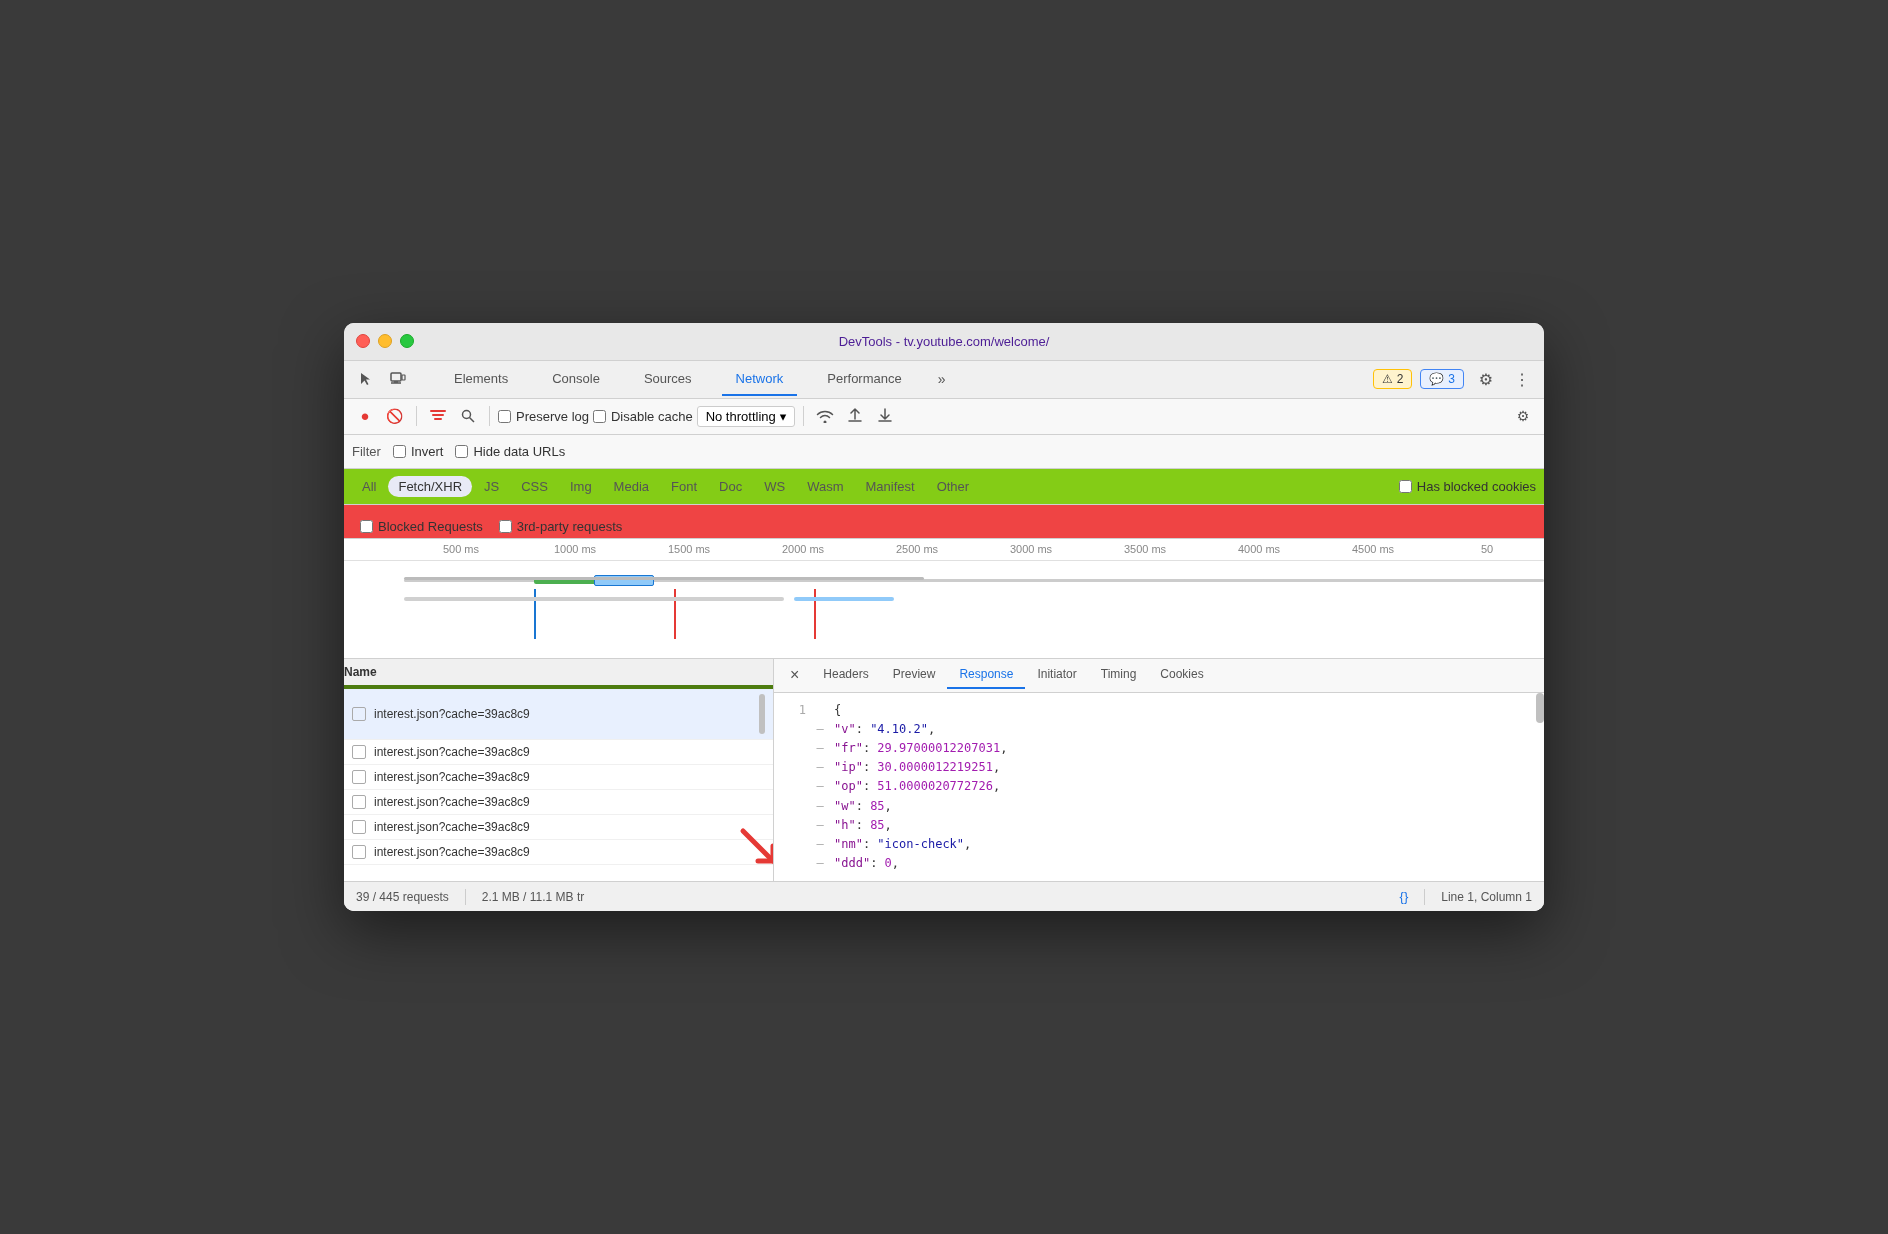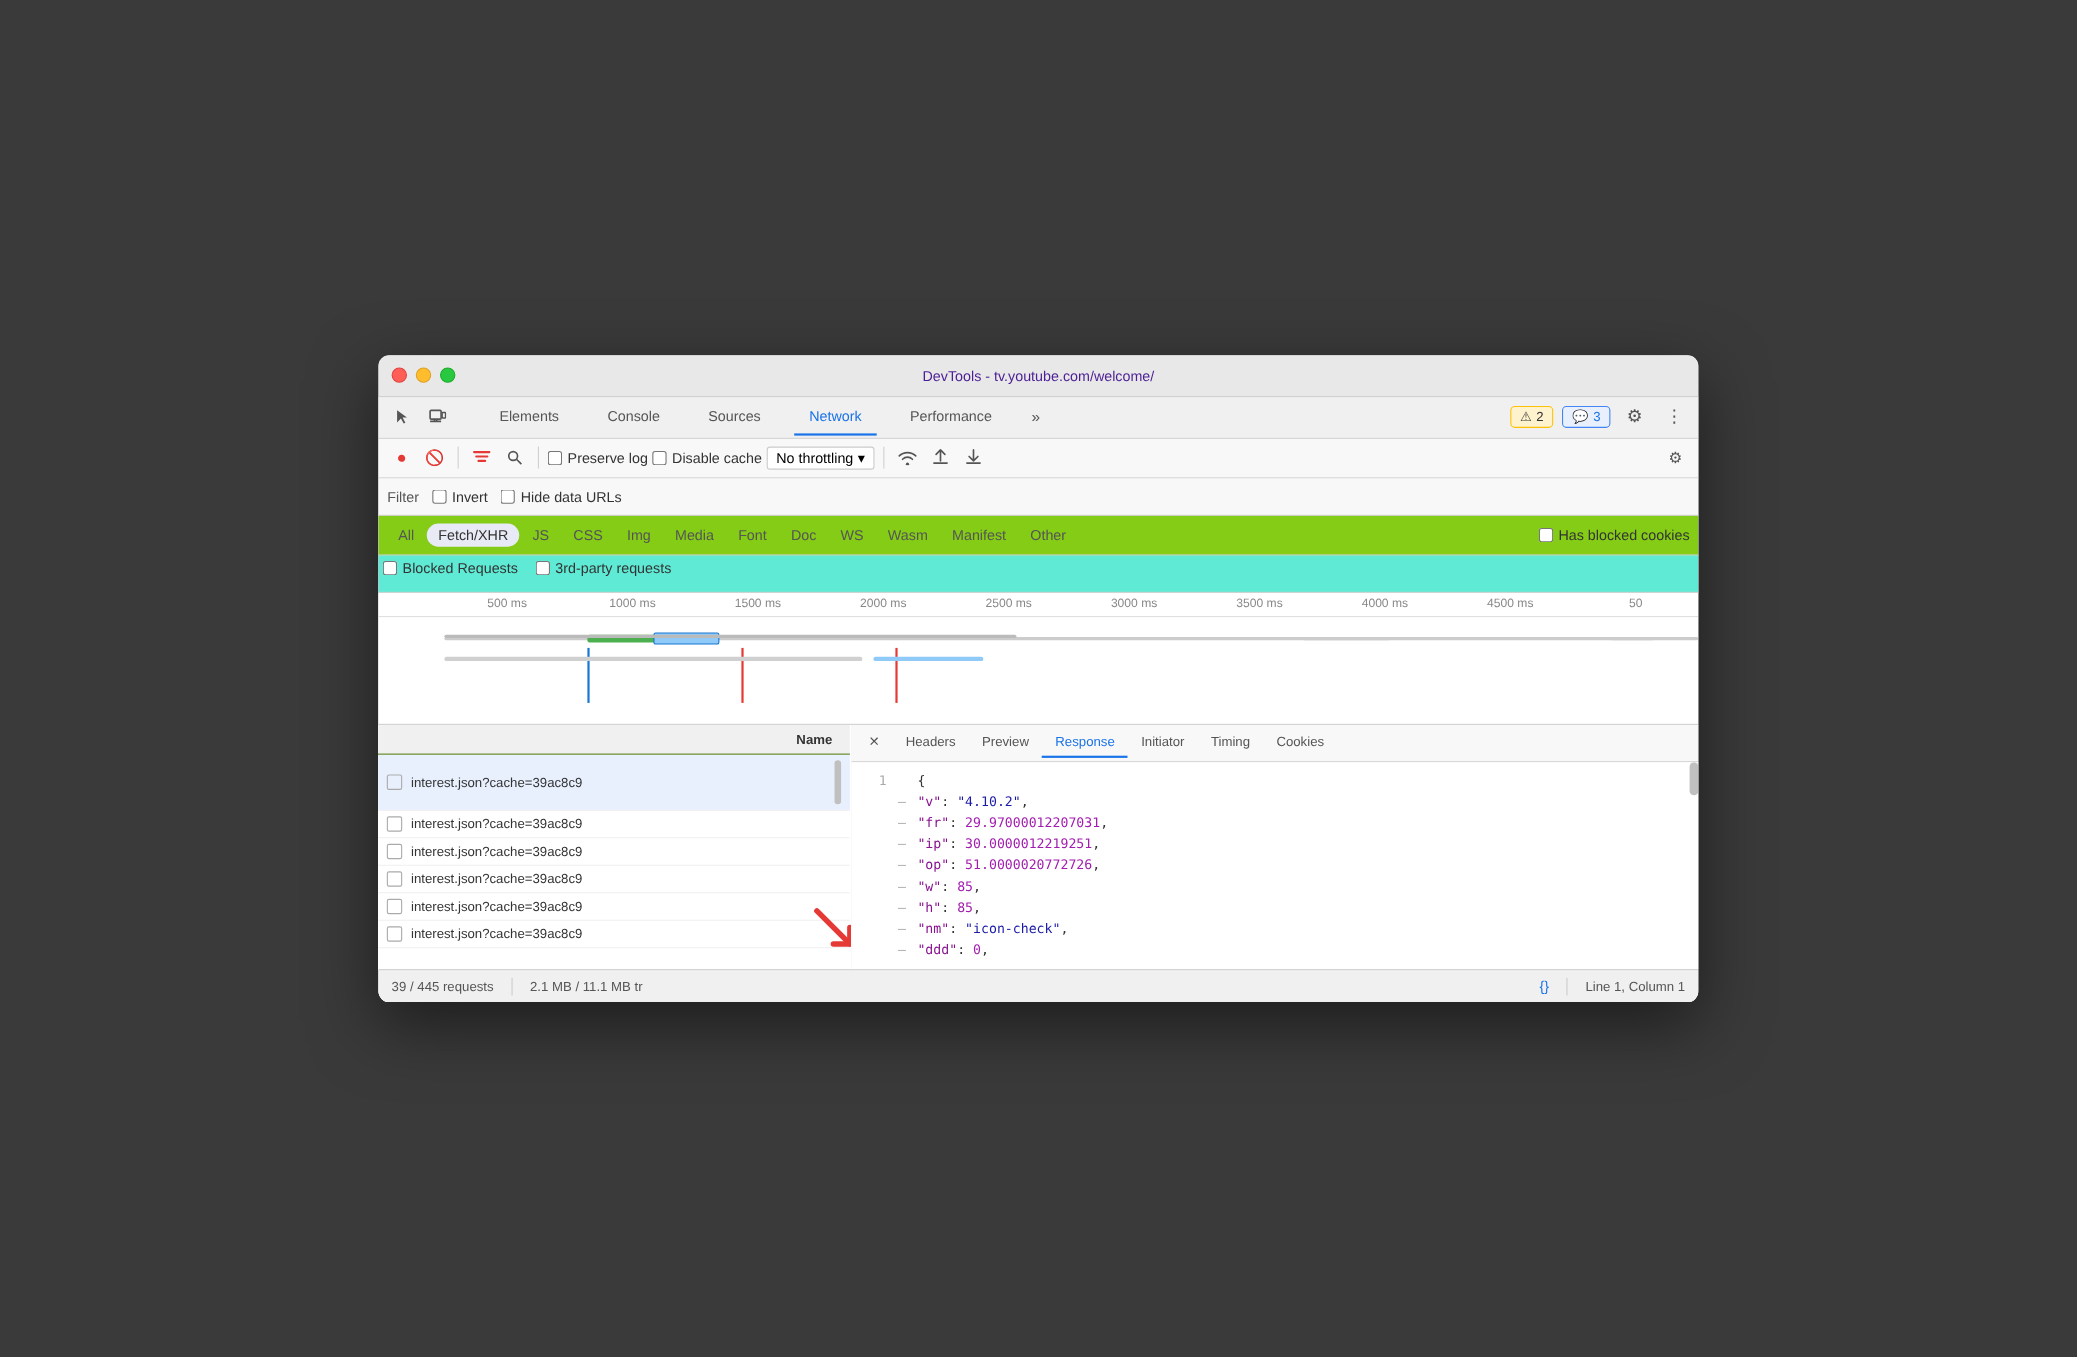--- a/index.html
+++ b/index.html
@@ -227,24 +227,24 @@
     .has-blocked-label {
       display: flex;
       align-items: center;
       gap: 5px;
       font-size: 13px;
       color: #333;
       margin-left: auto;
       cursor: pointer;
     }
     .blocked-bar {
-      background: #5eead4;
-      display: flex;
-      align-items: flex-start;
-      padding: 4px 4px;
+      background: #ef4444;
+      display: flex;
+      align-items: flex-end;
+      padding: 4px 16px;
       border-bottom: 1px solid #d0d0d0;
       height: 34px;
       gap: 16px;
     }
     .timeline-area {
       background: #fff;
       border-bottom: 1px solid #d0d0d0;
       height: 120px;
       position: relative;
       overflow: hidden;
@@ -275,29 +275,28 @@
     .file-list {
       width: 430px;
       border-right: 1px solid #d0d0d0;
       overflow-y: auto;
       background: #fff;
       flex-shrink: 0;
     }
     .file-list-header {
       display: flex;
       align-items: center;
-      padding: 6px 16px;
+      padding: 6px 0;
       background: #f0f0f0;
-      border-bottom: 1px solid #4d7c0f;
+      border-bottom: 4px solid #4d7c0f;
       font-size: 12px;
       font-weight: 600;
       color: #333;
       position: sticky;
       top: 0;
-      justify-content: flex-end;
     }
     .file-item {
       display: flex;
       align-items: center;
       padding: 5px 8px;
       font-size: 12px;
       color: #333;
       border-bottom: 1px solid #f0f0f0;
       cursor: pointer;
       gap: 8px;

